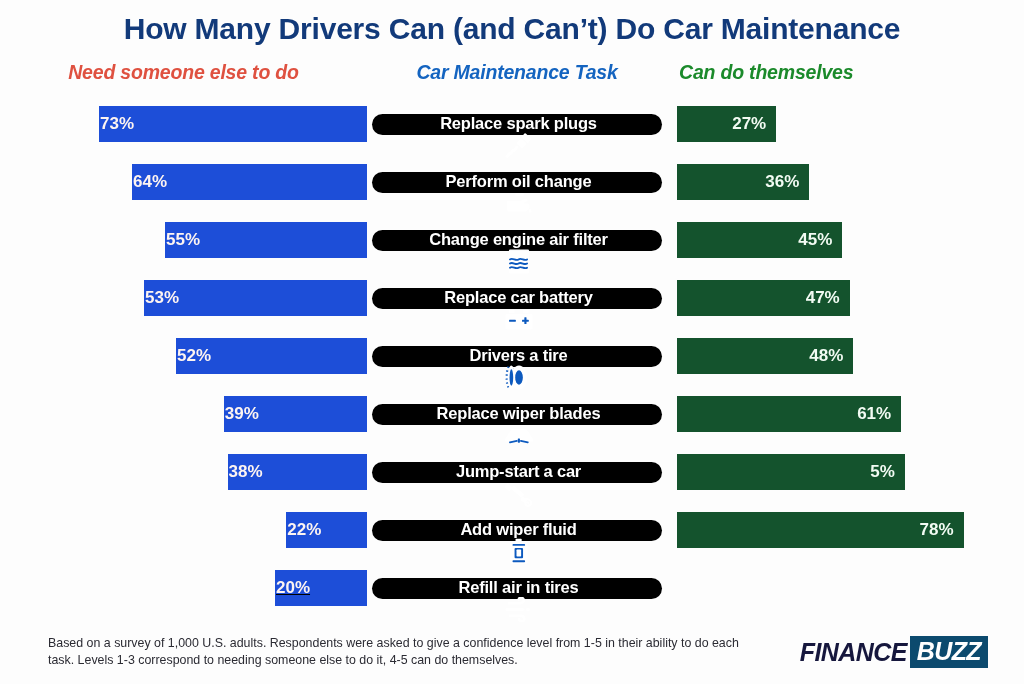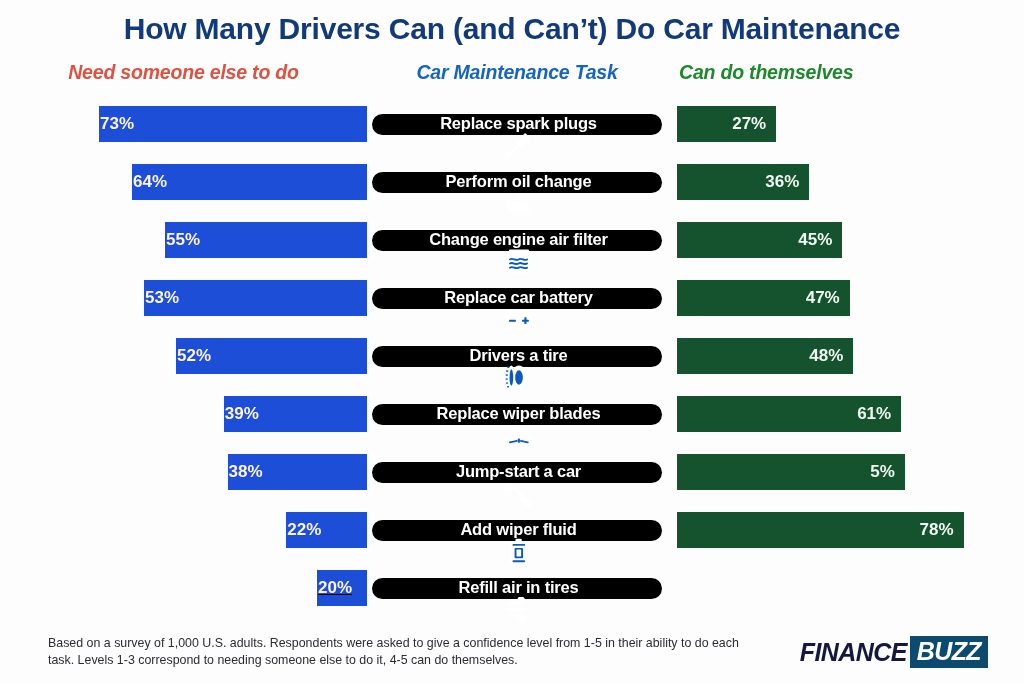--- a/index.html
+++ b/index.html
@@ -441,21 +441,21 @@
           </div>
         </div>
         <div class="right-cell">
           <div class="bar-green" style="width: 286.65px;">
             <span class="val">78%</span>
           </div>
         </div>
       </div>
       <div class="row">
         <div class="left-cell">
-          <div class="bar-red" style="width: 50px; text-decoration: underline;">
+          <div class="bar-red" style="width: 92px; text-decoration: underline;">
             <span class="val">20%</span>
           </div>
         </div>
         <div class="mid-cell">
           <div class="pill">
             <span class="task">Refill air in tires</span>
             <span class="ic">
               <svg viewBox="0 0 30 26" width="29" height="25">
                 <g fill="none" stroke="#fff" stroke-width="2.6" stroke-linecap="round">
                   <path d="M5.0 6.4h11.6c2.2 0 3.9-1.3 3.9-3.0 0-1.5-1.2-2.6-2.8-2.6-1.4 0-2.5.9-2.5 2.0"></path>

